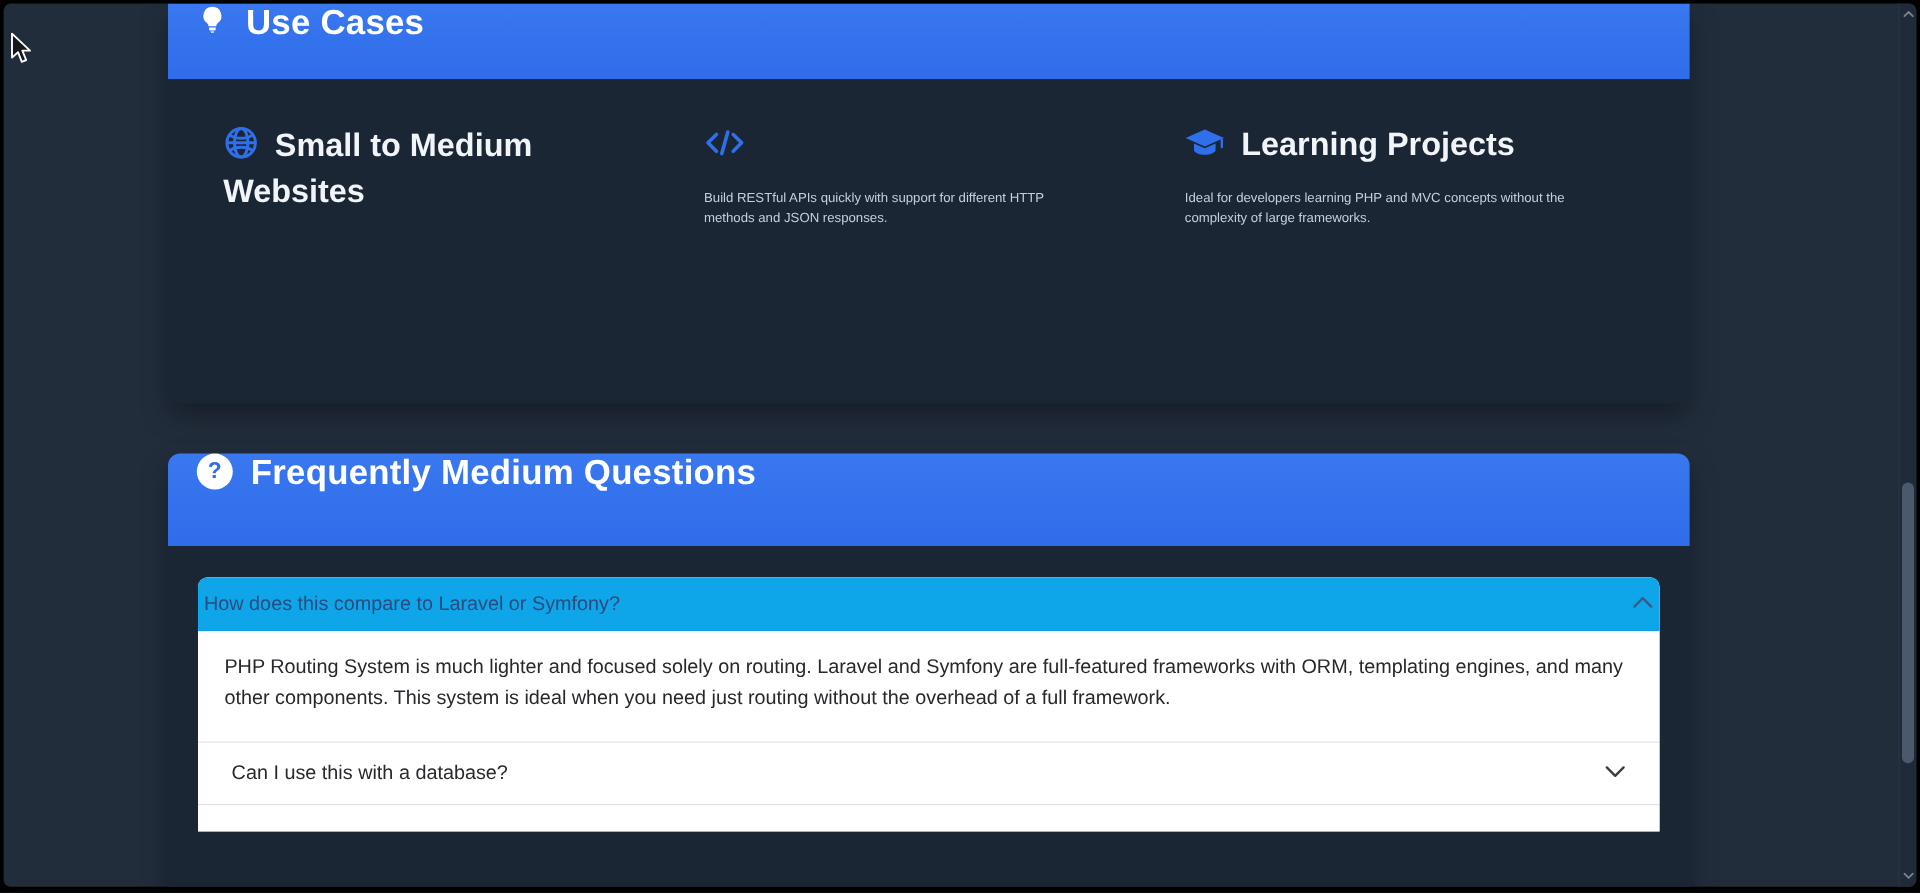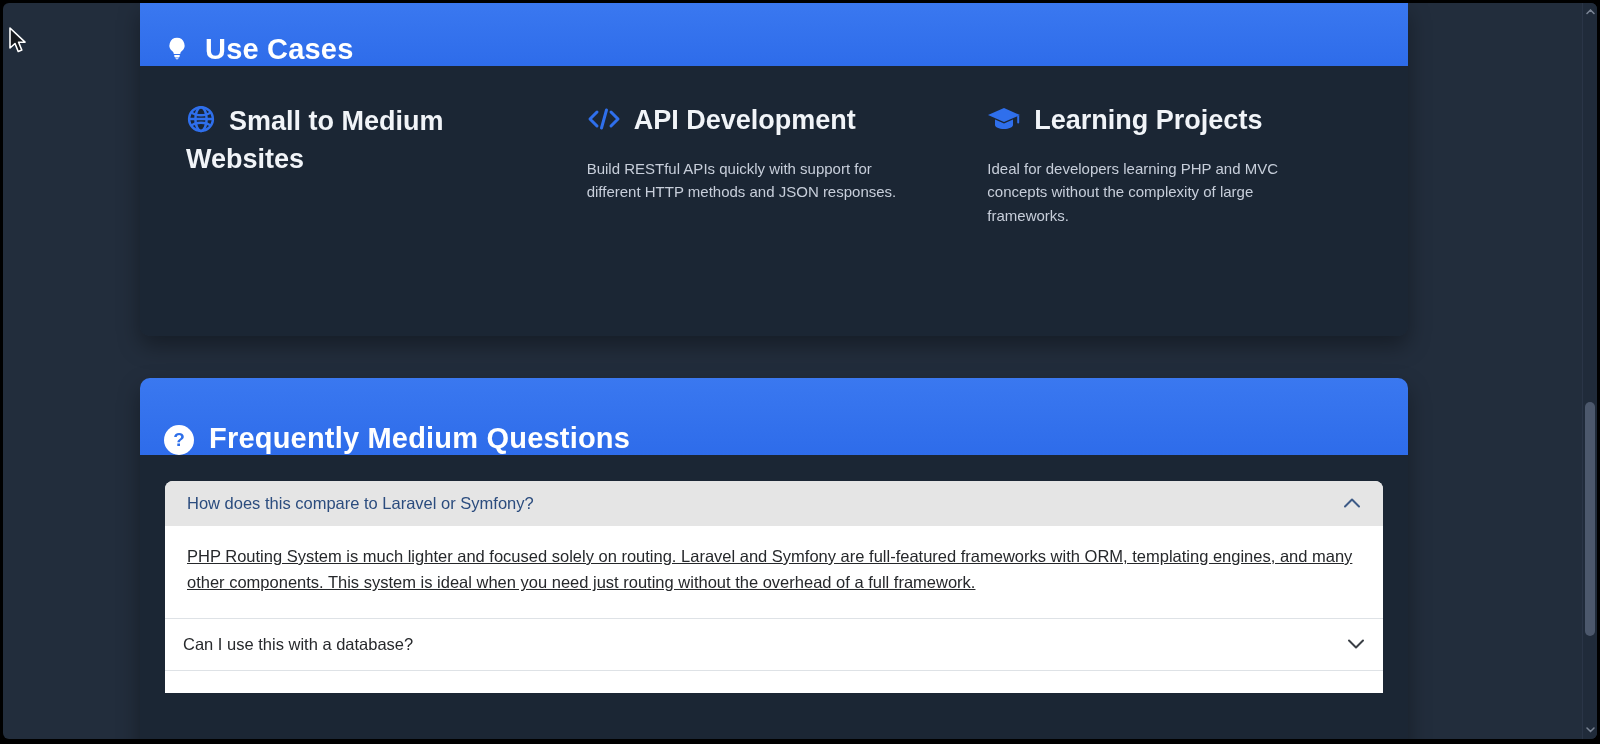--- a/index.html
+++ b/index.html
@@ -19,21 +19,21 @@
     overflow: hidden;
   }
   .content {
     position: absolute; left: 137px; top: 0;
     width: 1268px;
   }
   
   .card { box-shadow: 0 10px 22px rgba(0,0,0,0.35); border-radius: 0 0 10px 10px; }
   .card-header {
     background: linear-gradient(180deg, #3A78F0 0%, #2E6CEA 100%);
-    display: flex; align-items: flex-end;
+    display: flex; align-items: flex-start;
     padding: 0 24px; gap: 15px;
     color: #fff;
   }
   .card-header h2 {
     margin: 0; font-size: 29px; font-weight: 700; letter-spacing: 0.2px;
   }
   .usecases .card-header { height: 63px; border-radius: 0; }
   .faq { margin-top: 42px; border-radius: 10px 10px 0 0; }
   .faq .card-header { height: 77px; border-radius: 10px 10px 0 0; }
   .card-body {
@@ -53,21 +53,21 @@
     border-radius: 0;
   }
   
   .usecase h3 {
     margin: 0 0 15px; font-size: 27px; font-weight: 700; color: #F1F4F8;
     line-height: 1.25;
   }
   .usecase h3 .hicon { display: inline-block; vertical-align: -4px; margin-right: 13px; }
   .usecase p {
     margin: 0; padding-right: 48px;
-    font-size: 15px; line-height: 1.57; color: #C7CEDA;
+    font-size: 11px; line-height: 1.57; color: #C7CEDA;
   }
   
   .qcircle {
     width: 30px; height: 30px; border-radius: 50%;
     background: #fff; color: #2E6FE9;
     display: flex; align-items: center; justify-content: center;
     font-weight: 700; font-size: 19px; flex: 0 0 auto;
   }
   
   .accordion {
@@ -76,29 +76,29 @@
     overflow: hidden;
   }
   .acc-header {
     width: 100%;
     display: flex; align-items: center; justify-content: space-between;
     padding: 13px 22px;
     background: #fff; border: none; cursor: pointer;
     font-family: "Liberation Sans", sans-serif;
     font-size: 16.5px; color: #27292C; text-align: left;
   }
-  .acc-header.active { background: #e5e5e5; color: #2B4C7E; padding: 13px 22px; }
+  .acc-header.active { background: #0ea5e9; color: #2B4C7E; padding: 13px 5px; }
   .acc-item + .acc-item { border-top: 1px solid #DEE2E6; }
-  .acc-item.q2 .acc-header, .acc-item.q3 .acc-header { padding: 16px 18px; }
+  .acc-item.q2 .acc-header, .acc-item.q3 .acc-header { padding: 16px 28px; }
   .acc-body {
     background: #fff;
     padding: 17px 22px 22px;
     font-size: 16.5px; line-height: 1.6; color: #26282B;
   }
-  .acc-body p { margin: 0; text-decoration: underline; }
+  .acc-body p { margin: 0; }
   .acc-item.partial .acc-header { height: 22px; padding: 0 22px; }
   .chev { flex: 0 0 auto; margin-left: 16px; }
   
   .vscrollbar {
     position: absolute; right: 0; top: 0;
     width: 15px; height: 100%;
     background: #202B3A;
     border-left: 1px solid #2A3547;
   }
   .vthumb {
@@ -140,21 +140,21 @@
                   <path d="M4 6.5c2 1.6 5 2.5 8 2.5s6-.9 8-2.5" fill="none"></path>
                   <path d="M4 17.5c2-1.6 5-2.5 8-2.5s6 .9 8 2.5" fill="none"></path>
                 </svg></span><span>Small to Medium Websites</span></h3>
         </div>
 
         <div class="usecase">
           <h3><span class="hicon"><svg width="34" height="28" viewBox="0 0 34 28" fill="none" stroke="#2F6FEC" stroke-width="3" stroke-linecap="round" stroke-linejoin="round">
                   <polyline points="10,7 3,14 10,21"></polyline>
                   <polyline points="24,7 31,14 24,21"></polyline>
                   <line x1="19.5" y1="5" x2="14.5" y2="23"></line>
-                </svg></span><span>API Development</span></h3>
+                </svg></span></h3>
           <p>Build RESTful APIs quickly with support for different HTTP methods and JSON responses.</p>
         </div>
 
         <div class="usecase">
           <h3><span class="hicon"><svg width="34" height="28" viewBox="0 0 34 28" fill="#2F6FEC">
                   <path d="M17 3 1 10l16 7 16-7-16-7z"></path>
                   <path d="M8 14.5V20c0 2 4 4 9 4s9-2 9-4v-5.5l-9 4-9-4z"></path>
                   <rect x="30.2" y="10.5" width="2" height="8" rx="1"></rect>
                 </svg></span><span>Learning Projects</span></h3>
           <p>Ideal for developers learning PHP and MVC concepts without the complexity of large frameworks.</p>

